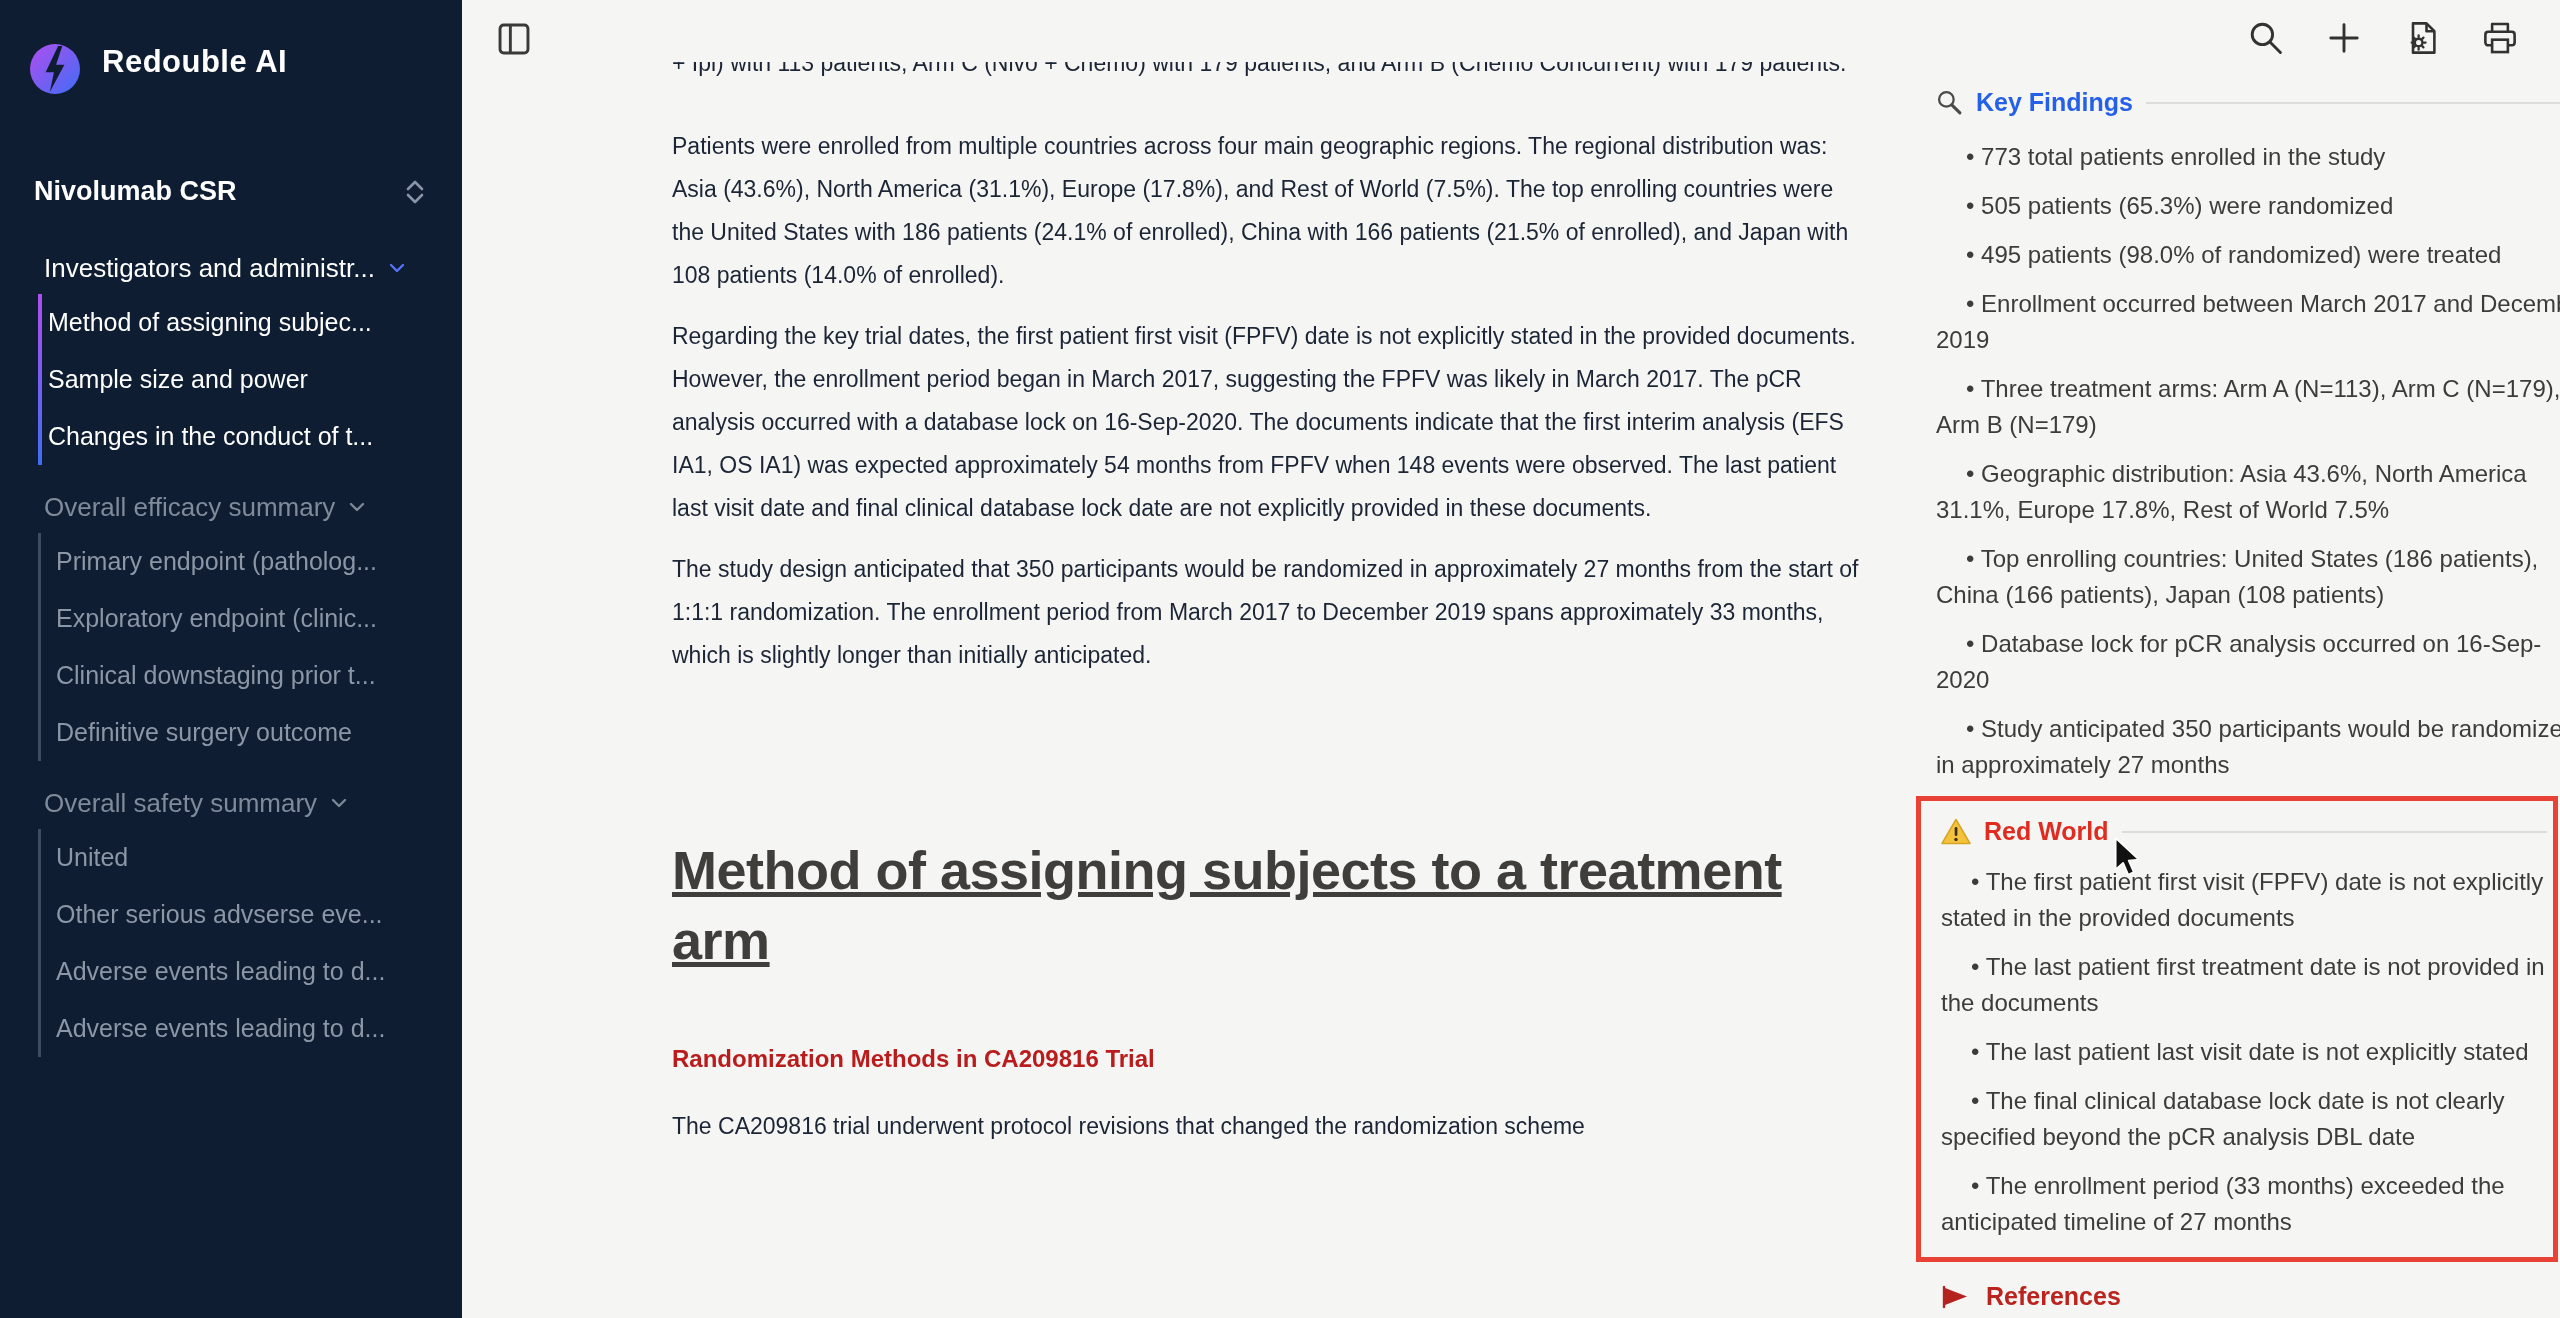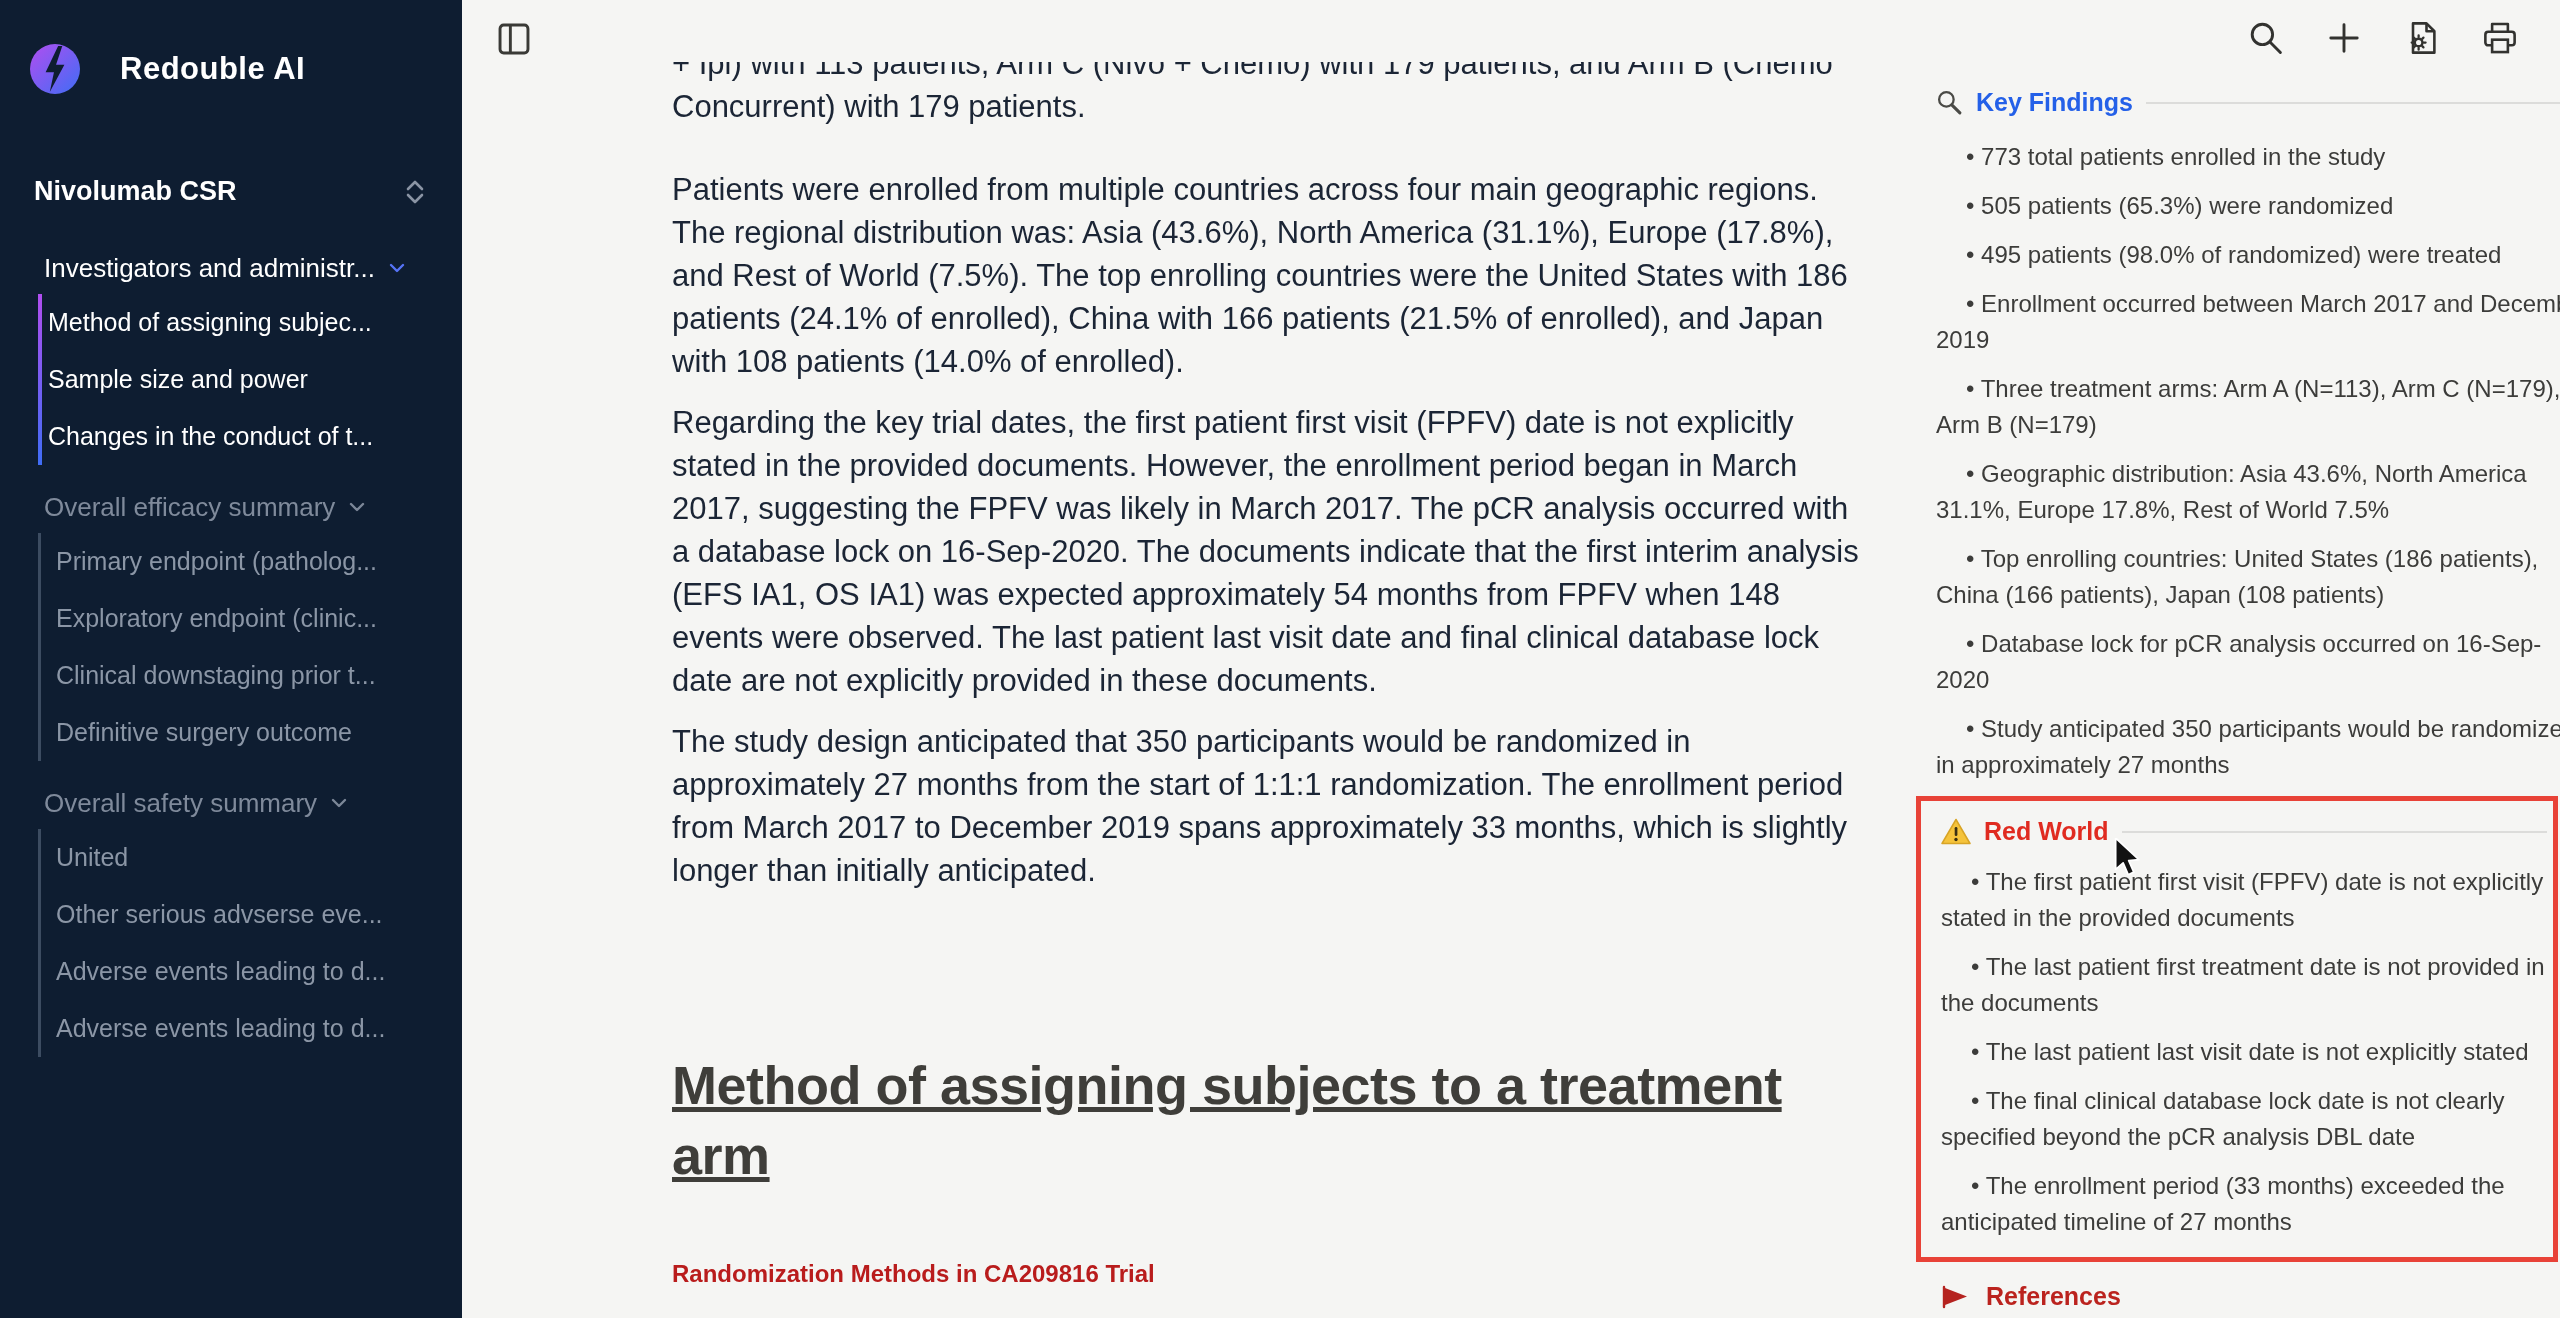--- a/index.html
+++ b/index.html
@@ -8,21 +8,21 @@
     font-family:"Liberation Sans", sans-serif;
     background:#f5f5f3;
     position:relative;
     color:#1b2535;
   }
   
   .sidebar {
     position:absolute; left:0; top:0; width:462px; height:1318px;
     background:#0e1d31; color:#fff; z-index:5;
   }
-  .brand-row { position:absolute; top:44px; left:30px; display:flex; align-items:center; gap:40px; }
+  .brand-row { position:absolute; top:44px; left:30px; display:flex; gap:22px; }
   .brand-logo { width:50px; height:50px; }
   .brand-name { font-size:31px; font-weight:bold; letter-spacing:.5px; color:#fff; }
   .doc-select {
     position:absolute; top:176px; left:34px; right:36px;
     display:flex; align-items:center; justify-content:space-between; cursor:pointer;
   }
   .doc-select-label { font-size:27px; font-weight:bold; color:#fff; }
   .nav { position:absolute; top:252px; left:0; right:0; }
   .nav-group { margin-bottom:26px; }
   .nav-group-header {
@@ -39,21 +39,21 @@
     font-size:25px; line-height:31px; padding:13px 0; cursor:pointer;
     white-space:nowrap; overflow:hidden; color:#fff;
   }
   .nav-group.dim .nav-items li { color:#8b96a6; }
   .chev { width:20px; height:20px; flex:0 0 auto; }
   
   .main { position:absolute; left:462px; top:0; right:0; bottom:0; }
   .panel-toggle { position:absolute; left:35px; top:22px; cursor:pointer; }
   .doc-viewport { position:absolute; left:210px; top:62px; width:1192px; bottom:0; overflow:hidden; }
   .doc { margin-top:-20px; position:relative; }
-  .doc p { font-size:31px; line-height:43px; color:#1b2535; margin-bottom:18px; }
+  .doc p { font-size:23px; line-height:43px; color:#1b2535; margin-bottom:18px; }
   .doc p.first { margin-bottom:40px; }
   .doc h1 {
     margin-top:158px; font-size:54px; line-height:70px; font-weight:600;
     color:#3f3e3a; letter-spacing:-0.5px;text-decoration:underline;
   }
   .doc h2 { margin-top:64px; font-size:24px; line-height:40px; font-weight:bold; color:#b91c1c; }
   .doc p.last { margin-top:26px; margin-bottom:0; }
   .block-wrap { position:relative; }
   
   .toolbar { position:absolute; top:20px; left:2248px; display:flex; gap:42px; z-index:20; }

